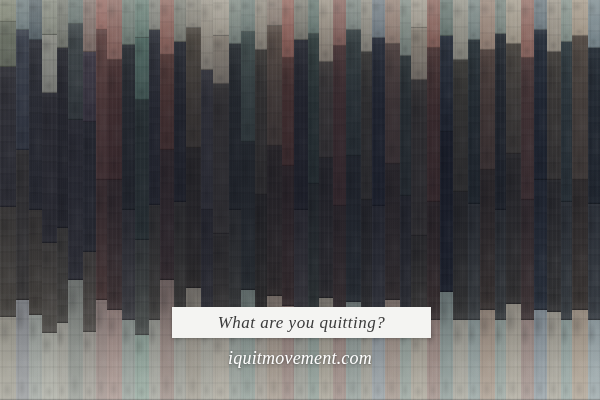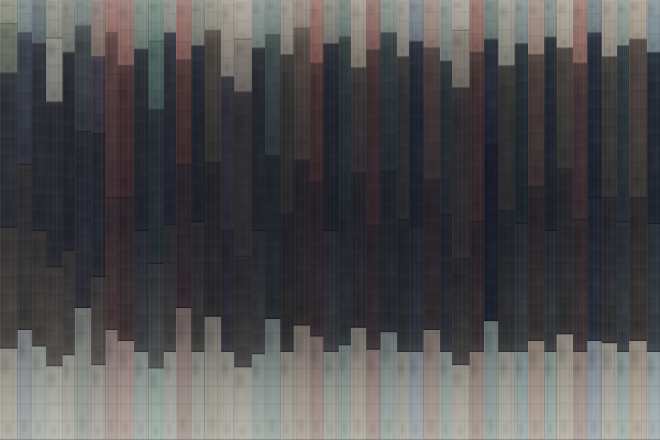--- a/index.html
+++ b/index.html
@@ -449,15 +449,19 @@
         <div class="plank-seg" style="height: 39%; background: rgb(40, 48, 56);"></div>
         <div class="plank-seg" style="height: 29%; background: rgb(58, 64, 70);"></div>
         <div class="plank-seg" style="height: 20%; background: rgb(146, 160, 164);"></div>
       </div>
     </div>
   <div id="wall-vignette"></div>
   <div id="wall-tone"></div>
   <div id="wall-grain"></div>
 
 
-
+  <div id="tagline-band">
+    <span id="tagline">What are you quitting?</span>
+  </div>
+
+  <div id="site-url">iquitmovement.com</div>
 
 </div>
 
 </body></html>

